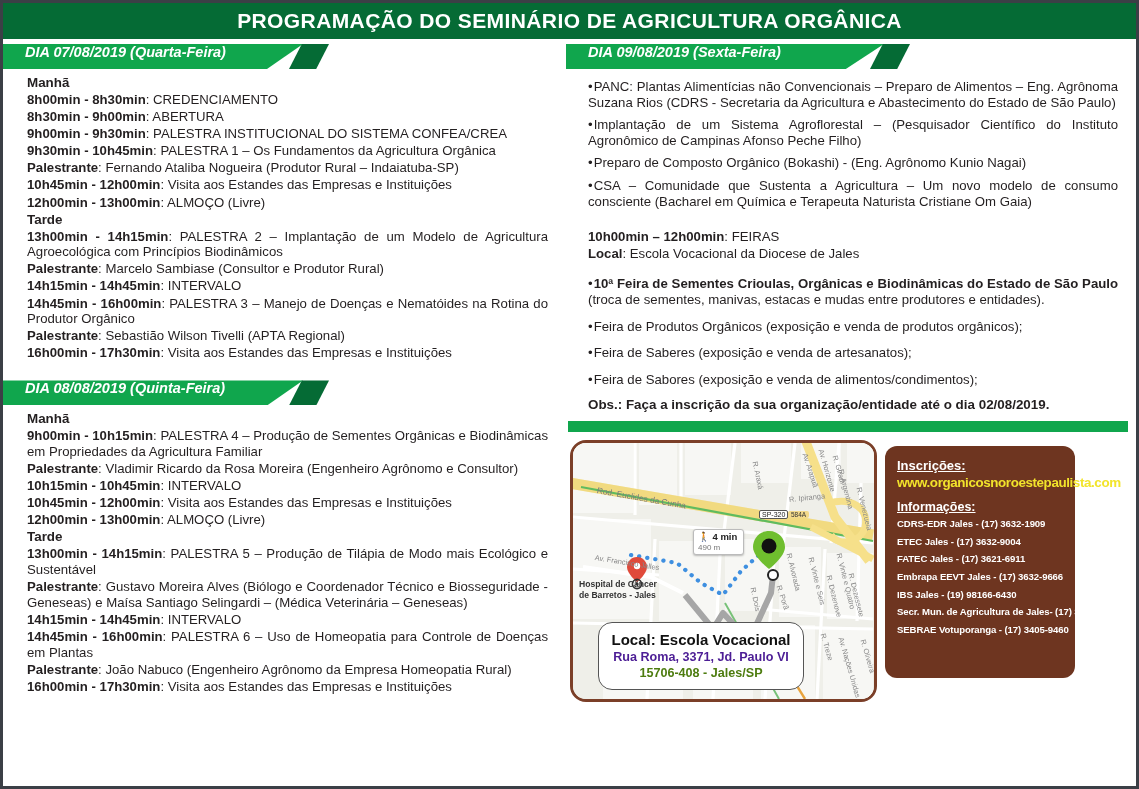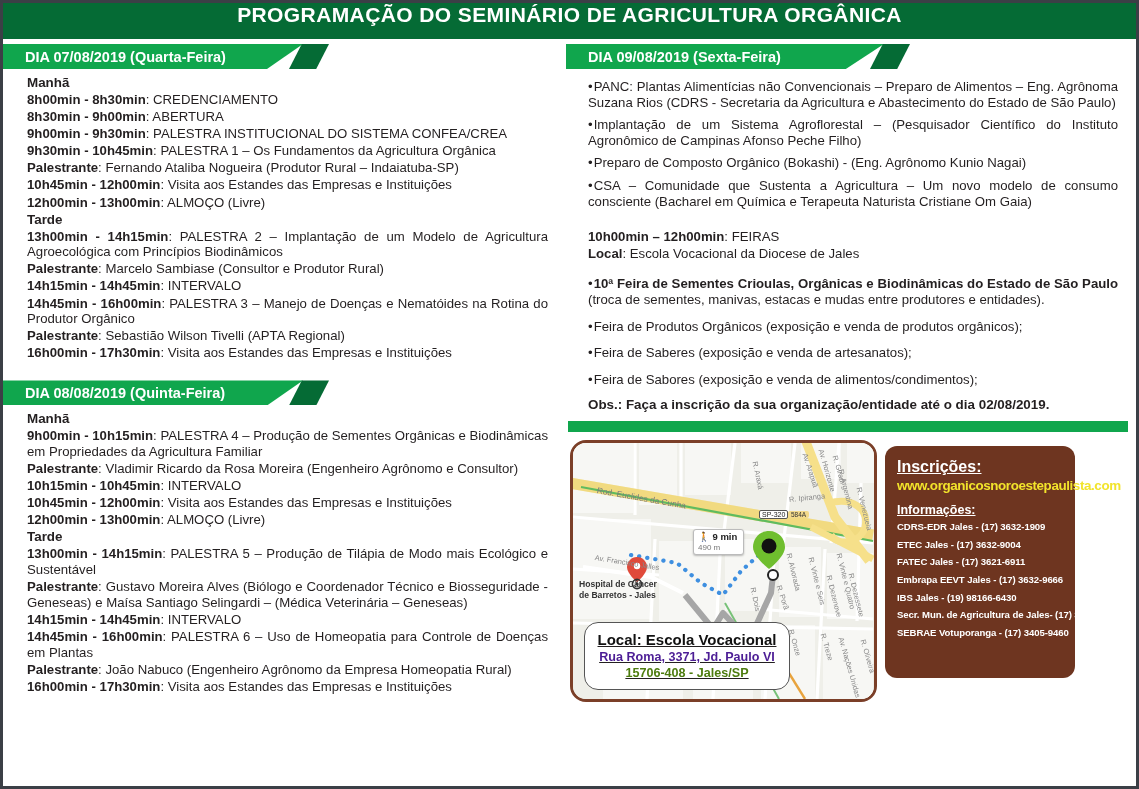--- a/index.html
+++ b/index.html
@@ -16,21 +16,21 @@
     width:1139px; height:789px;
     border:3px solid #3b3f46;
     background:#ffffff;
   }
 
   
   .titlebar {
     height:36px;
     background:#056B35;
     display:flex;
-    align-items:flex-start;
+    align-items:center;
     justify-content:center;
   }
   .titlebar .title {
     color:#ffffff;
     font-weight:bold;
     font-size:21px;
     letter-spacing:.4px;
     white-space:nowrap;
   }
 
@@ -38,22 +38,22 @@
   .cols { display:flex; width:100%; height:748px; }
   .col-left  { width:563px; position:relative; }
   .col-right { width:570px; position:relative; }
 
   
   .daybanner {
     position:relative;
     height:25px;
     margin:5px 0 6px 0;
     display:flex;
-    align-items:center;
     overflow:visible;
+    font-style:italic;
   }
   .daybanner .bg {
     position:absolute;
     left:0; top:0; bottom:0;
     width:300px;
     background:#10A64D;
     clip-path:polygon(0 0, 100% 0, 88% 100%, 0 100%);
   }
   .daybanner .notch {
     position:absolute;
@@ -122,30 +122,29 @@
     height:262px;
     border:3px solid #7B3F28;
     border-radius:16px;
     background:#EDEDE8;
     overflow:hidden;
     flex:0 0 auto;
   }
   .map-svg { position:absolute; inset:0; }
   .maplabel {
     position:absolute;
-    left:11px;
+    left:25px;
     bottom:9px;
     width:206px;
     background:#ffffff;
     border:1.6px solid #555;
     border-radius:14px;
     padding:7px 6px 8px 6px;
     text-align:center;
     line-height:1.28;
-    text-decoration:underline;
   }
   .maplabel .l1 { font-size:15px; font-weight:bold; color:#111; }
   .maplabel .l2 { font-size:12.6px; font-weight:bold; color:#4c1d95; }
   .maplabel .l3 { font-size:12.6px; font-weight:bold; color:#4d7c0f; }
 
   .walkbox {
     position:absolute;
     left:120px; top:86px;
     background:#fff;
     border:1px solid #bbb;
@@ -201,21 +200,21 @@
     width:190px;
     min-height:232px;
     background:#6E3520;
     border-radius:12px;
     padding:12px 10px 12px 12px;
     color:#ffffff;
     flex:0 0 auto;
     margin-top:6px;
   }
   .contact .hdr {
-    font-size:16px;
+    font-size:13px;
     font-weight:bold;
     text-decoration:underline;
     margin:0 0 2px 0;
   }
   .contact .site {
     color:#F2E42B;
     font-weight:bold;
     font-size:13.4px;
     letter-spacing:-0.4px;
     margin:0 0 10px 0;
@@ -430,21 +429,21 @@
           <div class="street" style="left:268px; top:190px; transform:rotate(74deg);">Av. Nações Unidas</div>
           <div class="street" style="left:290px; top:192px; transform:rotate(74deg);">R. Oliveira</div>
           <div class="street" style="left:248px; top:2px; transform:rotate(74deg);">Av. Horizonte</div>
 
           <div class="sp-shield">SP-320</div>
           <div class="sp-shield2">584A</div>
 
           <div class="walkbox">
             <div class="t">
               <span>🚶</span>
-              <span>9 min</span>
+              <span>4 min</span>
             </div>
             <div class="d">490 m</div>
           </div>
 
           <div class="hosp">
             <div>Hospital de Câncer</div>
             <div>de Barretos - Jales</div>
           </div>
 
           <div class="maplabel">

